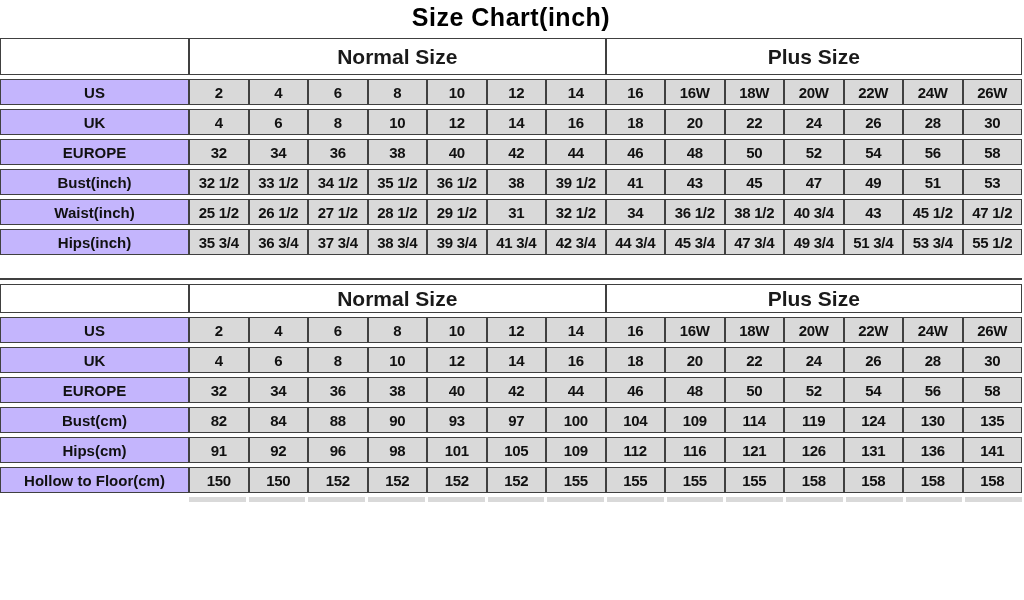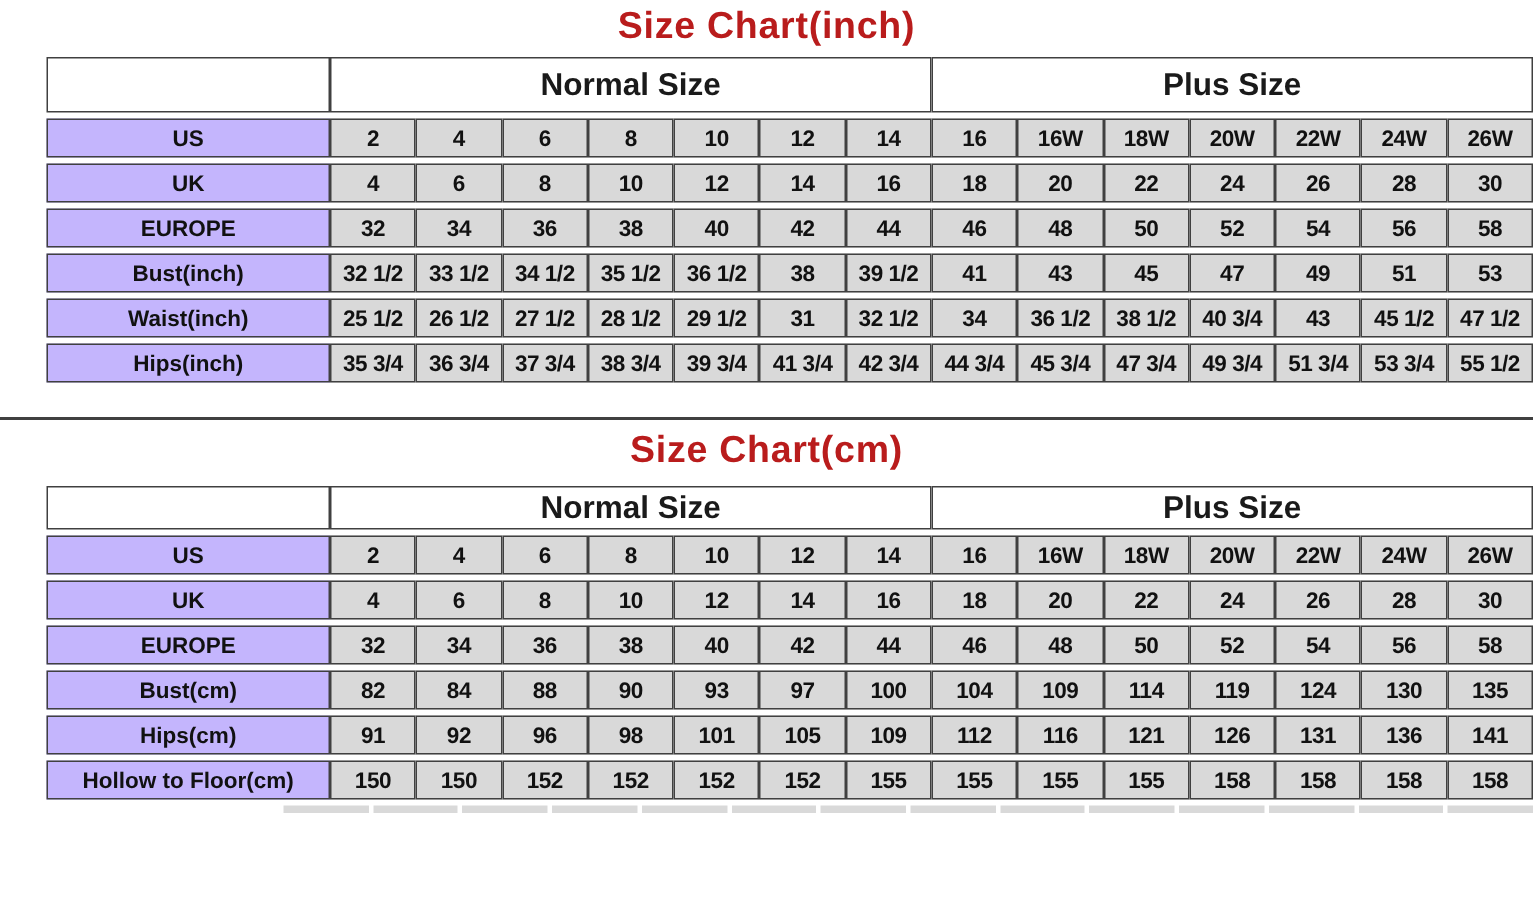--- a/index.html
+++ b/index.html
@@ -8,33 +8,32 @@
     background: #ffffff;
     font-family: "Liberation Sans", sans-serif;
     overflow: hidden;
     color: #111;
   }
   .chart-section { width: 1022px; }
   .chart-title {
     text-align: center;
     font-weight: bold;
     font-size: 25px;
-    color: #b91c1c;
+    color: #000000;
     letter-spacing: 0.5px;
   }
   .t1 .chart-title { height: 34px; line-height: 34px; }
   .t2 { margin-top: 19px; border-top: 2px solid #404040; }
   .t2 .chart-title { height: 40px; line-height: 40px; }
 
   table.size-table {
     width: 1022px;
     table-layout: fixed;
     border-collapse: separate;
     border-spacing: 0 4px;
-    padding-left: 31px;
   }
   col.label-col { width: 189px; }
   .size-table th, .size-table td {
     border: 1px solid #404040;
     text-align: center;
     vertical-align: middle;
     white-space: nowrap;
     overflow: hidden;
     font-weight: bold;
   }
@@ -182,21 +181,20 @@
           <td>49 3/4</td>
           <td>51 3/4</td>
           <td>53 3/4</td>
           <td>55 1/2</td>
         </tr>
       </tbody>
   </table>
 </section>
 
 <section class="chart-section t2">
-  <div class="chart-title">Size Chart(cm)</div>
   <table class="size-table">
     <colgroup>
         <col class="label-col">
       </colgroup>
     <thead>
         <tr>
           <th></th>
           <th colspan="7">Normal Size</th>
           <th colspan="7">Plus Size</th>
         </tr>

